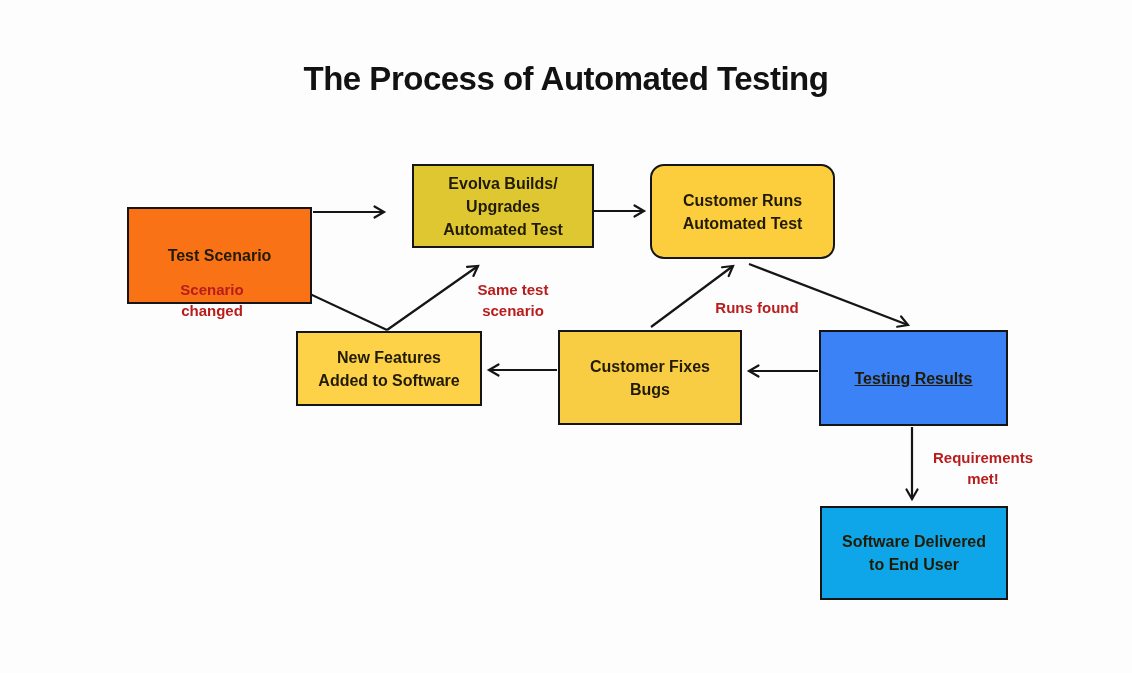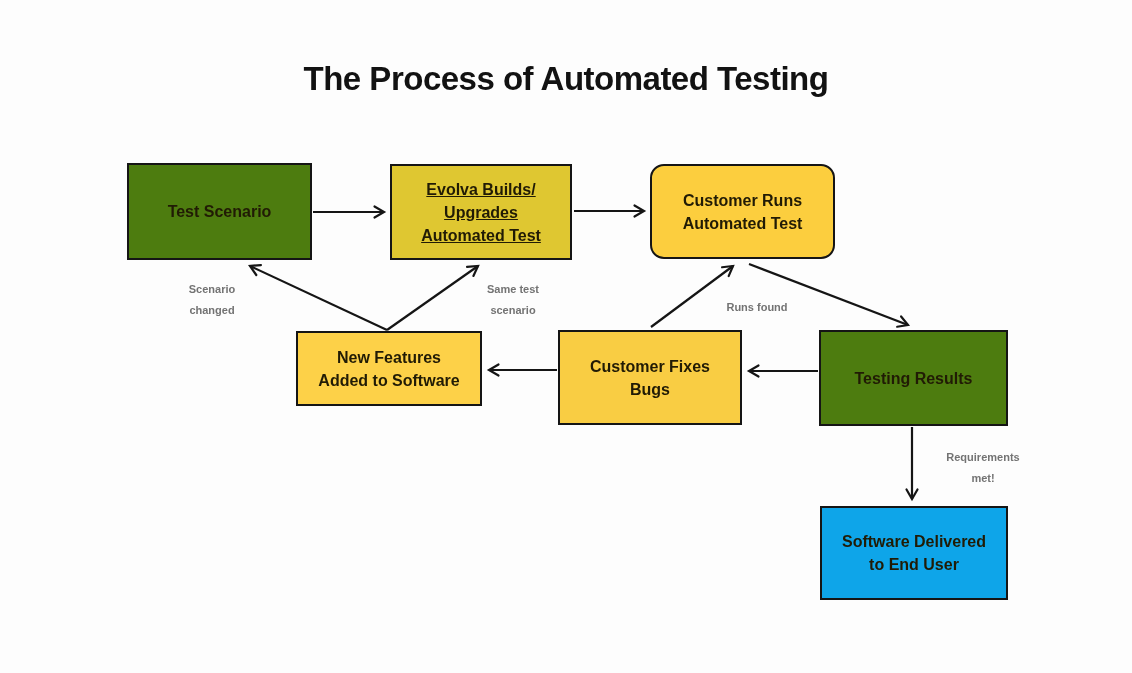--- a/index.html
+++ b/index.html
@@ -30,33 +30,33 @@
     justify-content: center;
     text-align: center;
     font-size: 16px;
     font-weight: 700;
     line-height: 23px;
     color: #211b05;
     white-space: pre-line;
     padding: 4px;
   }
   .n-test-scenario      { left: 127px; top: 163px; width: 185px; height: 97px; }
-  .n-evolva-builds      { left: 390px; top: 164px; width: 182px; height: 96px; text-decoration: underline; }
+  .n-evolva-builds      { left: 412px; top: 164px; width: 182px; height: 84px; }
   .n-customer-runs      { left: 650px; top: 164px; width: 185px; height: 95px; }
   .n-new-features       { left: 296px; top: 331px; width: 186px; height: 75px; }
   .n-customer-fixes     { left: 558px; top: 330px; width: 184px; height: 95px; }
   .n-testing-results    { left: 819px; top: 330px; width: 189px; height: 96px; }
   .n-software-delivered { left: 820px; top: 506px; width: 188px; height: 94px; }
   .edge-label {
     position: absolute;
     text-align: center;
-    font-size: 11px;
+    font-size: 15px;
     font-weight: 700;
     line-height: 21px;
-    color: #737373;
+    color: #b91c1c;
     white-space: pre-line;
   }
   .l-scenario-changed { left: 142px; top: 279px; width: 140px; }
   .l-same-test        { left: 443px; top: 279px; width: 140px; }
   .l-bugs-found       { left: 687px; top: 297px; width: 140px; }
   .l-requirements     { left: 908px; top: 447px; width: 150px; }
   .arrows {
     position: absolute;
     left: 0; top: 0;
     width: 1132px; height: 673px;
@@ -81,36 +81,36 @@
     <line x1="574" y1="211" x2="644" y2="211" marker-end="url(#arrowhead)"></line>
     <line x1="749" y1="264" x2="908" y2="325" marker-end="url(#arrowhead)"></line>
     <line x1="651" y1="327" x2="733" y2="266" marker-end="url(#arrowhead)"></line>
     <line x1="818" y1="371" x2="749" y2="371" marker-end="url(#arrowhead)"></line>
     <line x1="557" y1="370" x2="489" y2="370" marker-end="url(#arrowhead)"></line>
     <line x1="387" y1="330" x2="250" y2="266" marker-end="url(#arrowhead)"></line>
     <line x1="387" y1="330" x2="478" y2="266" marker-end="url(#arrowhead)"></line>
     <line x1="912" y1="427" x2="912" y2="499" marker-end="url(#arrowhead)"></line>
   </svg>
 
-  <div class="node n-test-scenario" style="background-color: #4d7c0f;">Test Scenario</div>
+  <div class="node n-test-scenario" style="background-color: #f97316; margin-top: 44px;">Test Scenario</div>
 
   <div class="node n-evolva-builds" style="background-color: rgb(223, 199, 49);">Evolva Builds/
 Upgrades
 Automated Test</div>
 
   <div class="node n-customer-runs" style="background-color: rgb(252, 206, 62); border-radius: 14px;">Customer Runs
 Automated Test</div>
 
   <div class="node n-new-features" style="background-color: rgb(253, 209, 72);">New Features
 Added to Software</div>
 
   <div class="node n-customer-fixes" style="background-color: rgb(249, 205, 67);">Customer Fixes
 Bugs</div>
 
-  <div class="node n-testing-results" style="background-color: #4d7c0f;">Testing Results</div>
+  <div class="node n-testing-results" style="background-color: #3b82f6; text-decoration: underline;">Testing Results</div>
 
   <div class="node n-software-delivered" style="background-color: #0ea5e9;">Software Delivered
 to End User</div>
 
   <div class="edge-label l-scenario-changed">Scenario
 changed</div>
 
   <div class="edge-label l-same-test">Same test
 scenario</div>
 

